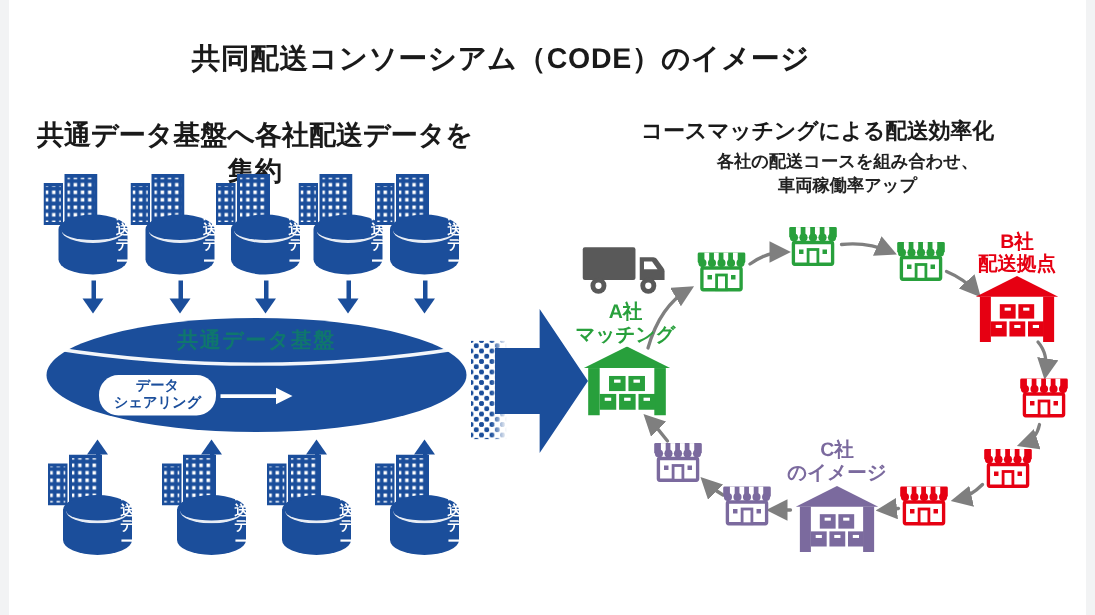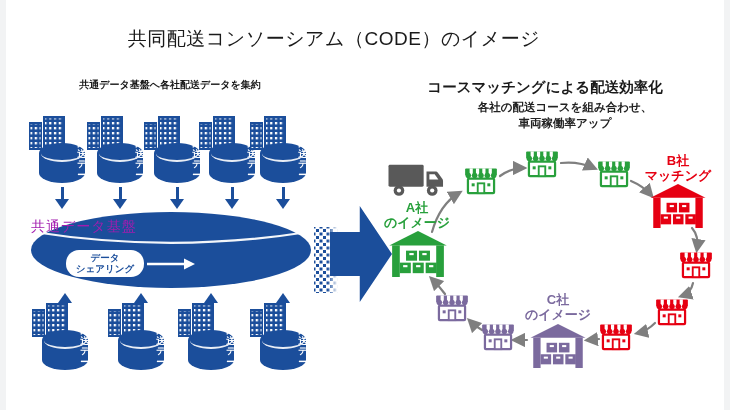--- a/index.html
+++ b/index.html
@@ -2,23 +2,23 @@
 <html><head>
 <meta charset="utf-8">
 <style>
   html,body{margin:0;padding:0;background:#fff;}
   .stage{position:relative;width:730px;height:410px;background:#ffffff;overflow:hidden;
          font-family:"Liberation Sans","DejaVu Sans",sans-serif;color:#1a1a1a;}
   .edge{position:absolute;top:0;bottom:0;width:6px;background:#f2f3f4;}
   .edge.l{left:0}.edge.r{right:0}
 
   .title{position:absolute;left:0;top:26px;width:668px;text-align:center;
-         font-size:19px;font-weight:normal;letter-spacing:.5px;}
+         font-size:19px;font-weight:bold;letter-spacing:.5px;}
   .lhead{position:absolute;left:20px;top:78px;width:300px;text-align:center;
-         font-size:10px;font-weight:bold;}
+         font-size:18px;font-weight:bold;}
   .rhead{position:absolute;left:385px;top:78px;width:320px;text-align:center;
          font-size:14.5px;font-weight:bold;}
   .rsub{position:absolute;left:405px;width:320px;text-align:center;
         font-size:11.5px;font-weight:bold;color:#222;}
   .pre{white-space:pre-line;}
 
   
   .src-group{position:absolute;width:60px;height:96px;}
   .bld{position:absolute;left:0;top:0;width:36px;height:34px;color:#1b4e9b;}
   .db{position:absolute;left:10px;top:27px;width:46px;height:40px;}
@@ -35,22 +35,22 @@
   .varr.up::before{top:9px;}
   .varr.up::after{content:"";position:absolute;top:0;left:0;width:0;height:0;
         border-left:7px solid transparent;border-right:7px solid transparent;border-bottom:10px solid #1b4e9b;}
   .src-group.top .varr{left:26px;top:71px;}
   .src-group.bottom .varr{left:26px;top:0;}
   .src-group.bottom .bld{top:10px;}
   .src-group.bottom .db{top:37px;}
 
   
   .platform{position:absolute;left:31px;top:212px;width:280px;height:76px;}
-  .platform-title{position:absolute;left:0;top:6px;width:280px;
-        color:#a21caf;font-size:14px;font-weight:normal;letter-spacing:1px;}
+  .platform-title{position:absolute;left:0;top:6px;width:280px;text-align:center;
+        color:#0f766e;font-size:14px;font-weight:bold;letter-spacing:1px;}
   .pbox{position:absolute;top:38px;width:78px;height:27px;background:#fff;border-radius:13px;
         color:#1b4e9b;font-size:9.5px;font-weight:bold;line-height:1.15;text-align:center;
         display:flex;align-items:center;justify-content:center;}
   .pbox.b1{left:35px;} .pbox.b2{left:164px;}
   .parr{position:absolute;left:116px;top:46px;}
 
   
   .halftone{position:absolute;left:314px;top:227px;width:24px;height:66px;
         background-image:radial-gradient(circle,#1b4e9b 1.6px,transparent 1.9px),
                          radial-gradient(circle,#1b4e9b 1.6px,transparent 1.9px);
@@ -286,37 +286,37 @@
       <path d="M102 190 Q95 186 90 181"></path>
       <path d="M65 154 Q59 146 52 139"></path>
     </g>
   </svg>
 
   <svg class="icon node c-gray" style="left:388px;top:162px" width="58" height="38">
       <use href="#sym-truck"></use>
     </svg>
 
   <div class="hub-label c-green pre" style="left:372px;top:200px">A社
-のイメージ</div>
+マッチング</div>
   <svg class="icon node c-green" style="left:389px;top:231px" width="58" height="46">
       <use href="#sym-warehouse"></use>
     </svg>
 
   <svg class="icon node c-green" style="left:464px;top:167px" width="34" height="28">
       <use href="#sym-store"></use>
     </svg>
   <svg class="icon node c-green" style="left:525px;top:150px" width="34" height="28">
       <use href="#sym-store"></use>
     </svg>
   <svg class="icon node c-green" style="left:597px;top:160px" width="34" height="28">
       <use href="#sym-store"></use>
     </svg>
 
   <div class="hub-label c-red pre" style="left:633px;top:153px">B社
-マッチング</div>
+配送拠点</div>
   <svg class="icon node c-red" style="left:650px;top:184px" width="56" height="44">
       <use href="#sym-warehouse"></use>
     </svg>
 
   <svg class="icon node c-red" style="left:679px;top:251px" width="34" height="28">
       <use href="#sym-store"></use>
     </svg>
   <svg class="icon node c-red" style="left:655px;top:298px" width="34" height="28">
       <use href="#sym-store"></use>
     </svg>

